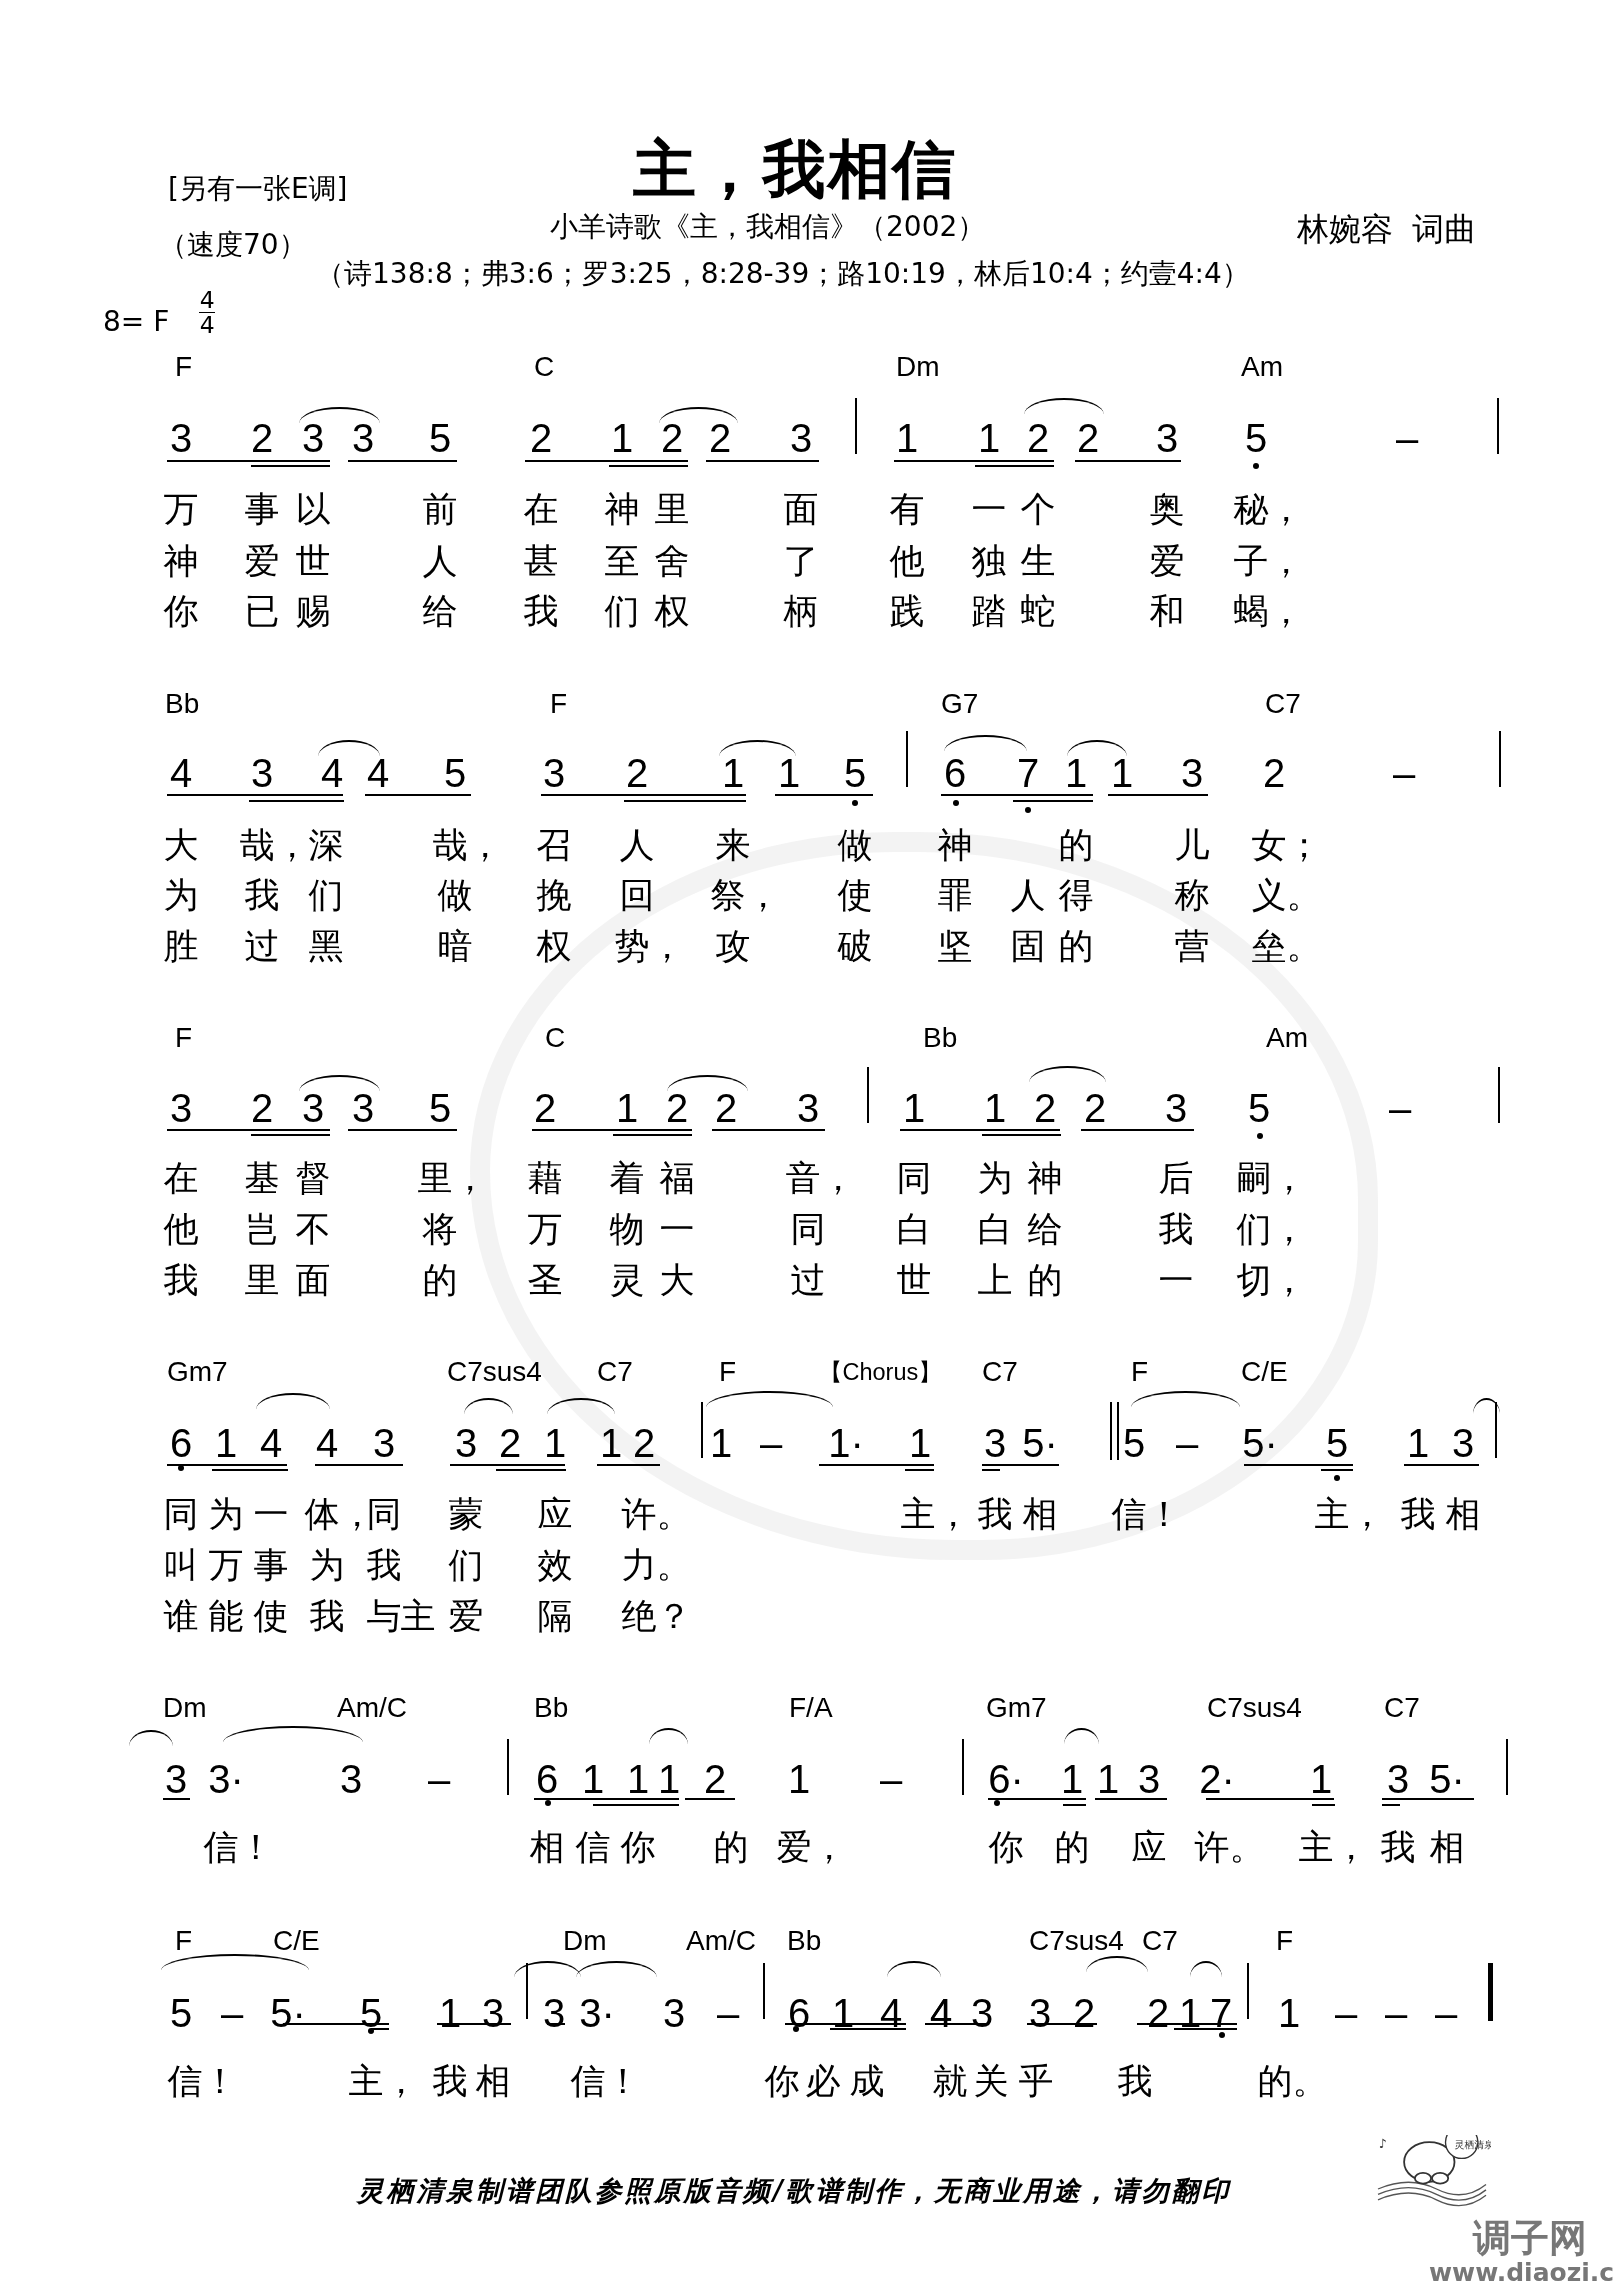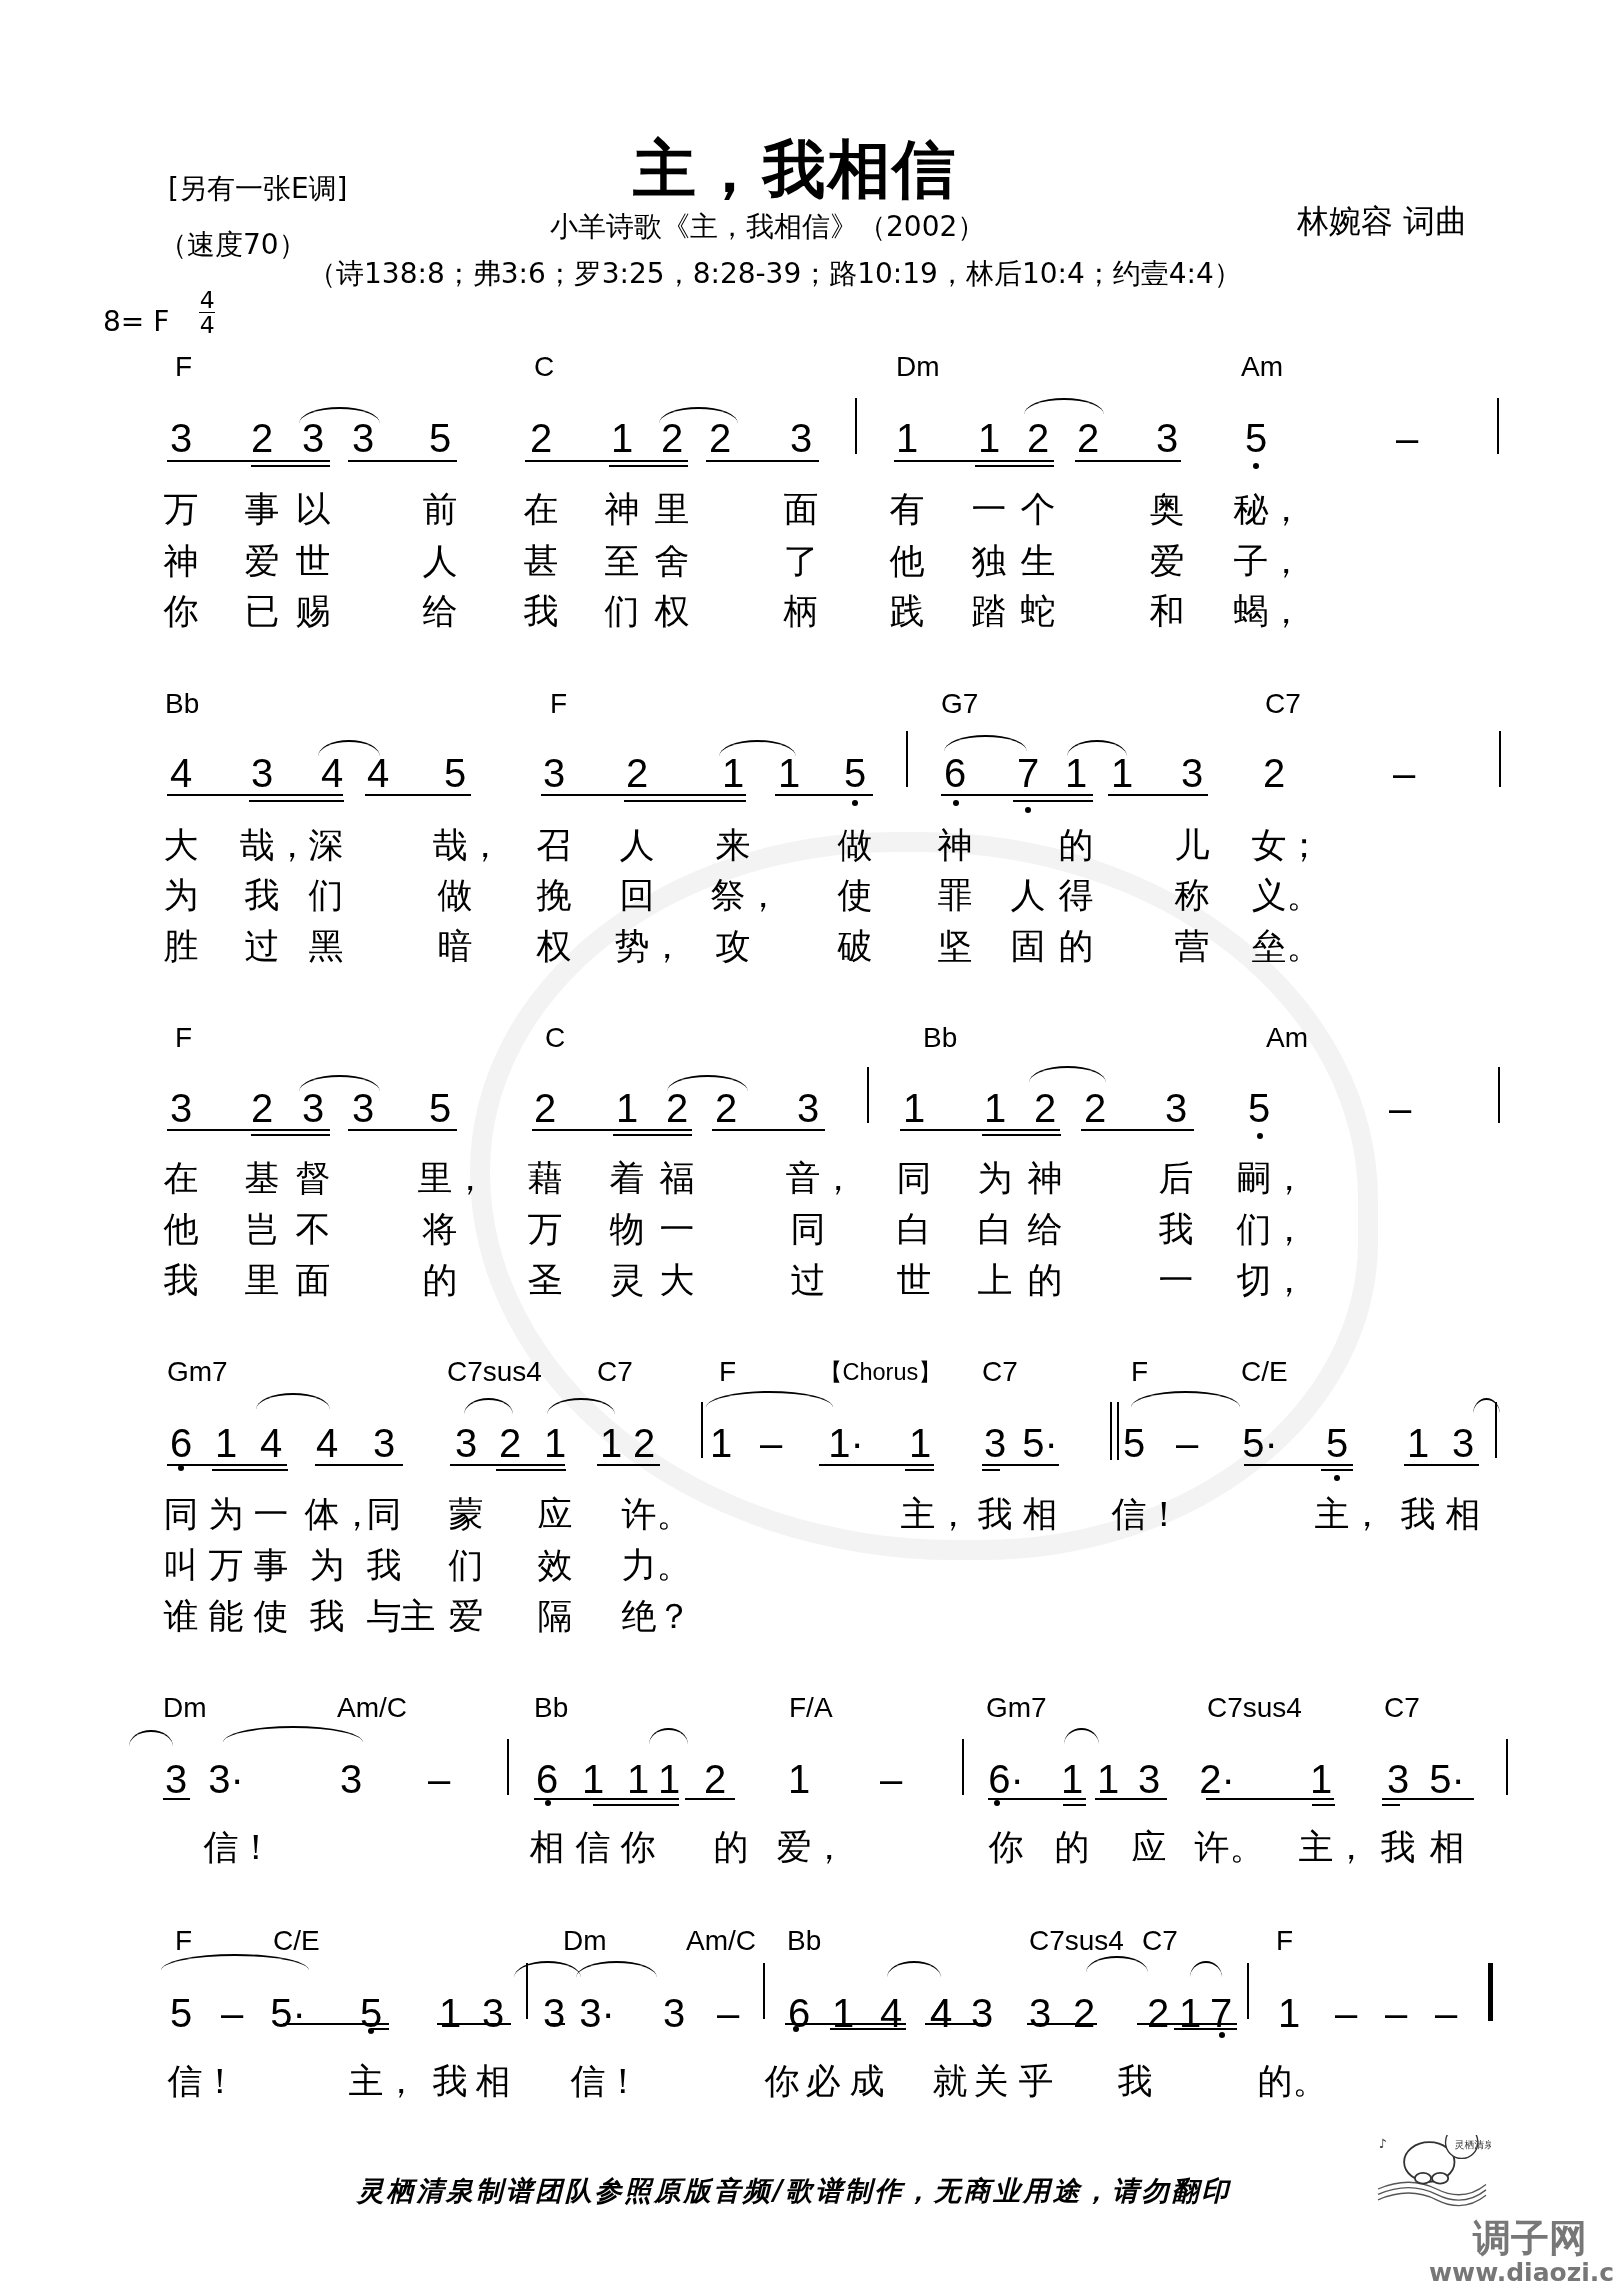--- a/index.html
+++ b/index.html
@@ -20,23 +20,23 @@
   .site2{font-size:25px;color:#777;font-weight:bold;}
 </style>
 </head>
 <body>
 
 <div class="watermark"></div>
 
 <div class="abs title" style="left:633px;top:127px;">主，我相信</div>
 <div class="abs meta" style="left:168px;top:170px;">[另有一张E调]</div>
 <div class="abs meta" style="left:550px;top:208px;">小羊诗歌《主，我相信》（2002）</div>
-<div class="abs meta" style="left:1297px;top:200px;font-size:32px;">林婉容 词曲</div>
+<div class="abs meta" style="left:1297px;top:208px;font-size:32px;font-family:Liberation Mono, monospace;">林婉容 词曲</div>
 <div class="abs meta" style="left:159px;top:226px;">（速度70）</div>
-<div class="abs meta" style="left:308px;top:255px;">（诗138:8；弗3:6；罗3:25，8:28-39；路10:19，林后10:4；约壹4:4）</div>
+<div class="abs meta" style="left:316px;top:255px;">（诗138:8；弗3:6；罗3:25，8:28-39；路10:19，林后10:4；约壹4:4）</div>
 <div class="abs meta" style="left:103px;top:305px;">8=  F</div>
 <div class="abs" style="left:199px;top:288px;font-size:23.5px;text-align:center;line-height:24.4px;">
   <div>4</div>
   <div style="border-top:1.8px solid #000;width:16.3px;"></div>
   <div>4</div>
 </div>
 
 <div id="systems">
     <div class="abs chord" style="left: 175px; top: 351px;">F</div>
     <div class="abs chord" style="left: 534px; top: 351px;">C</div>

